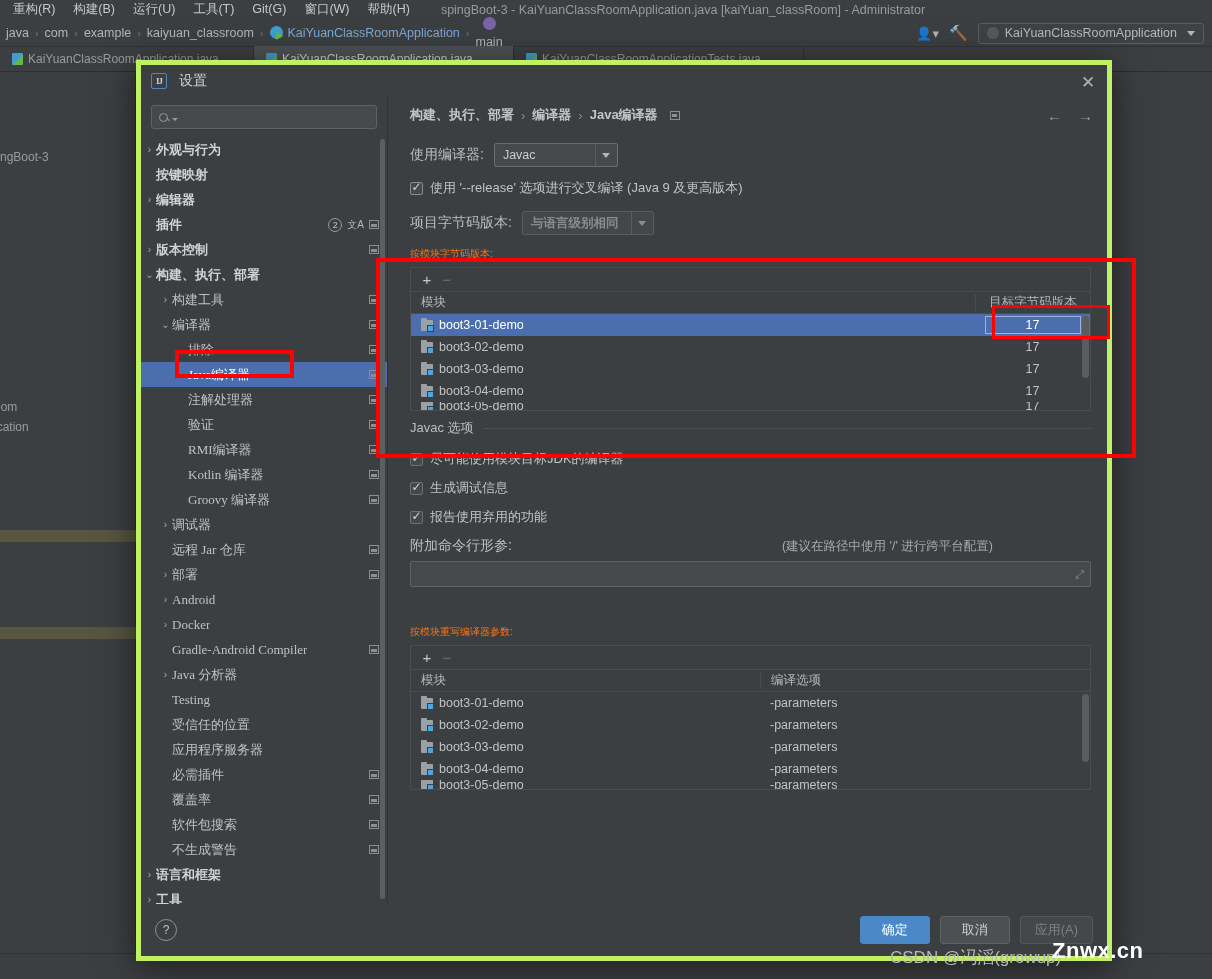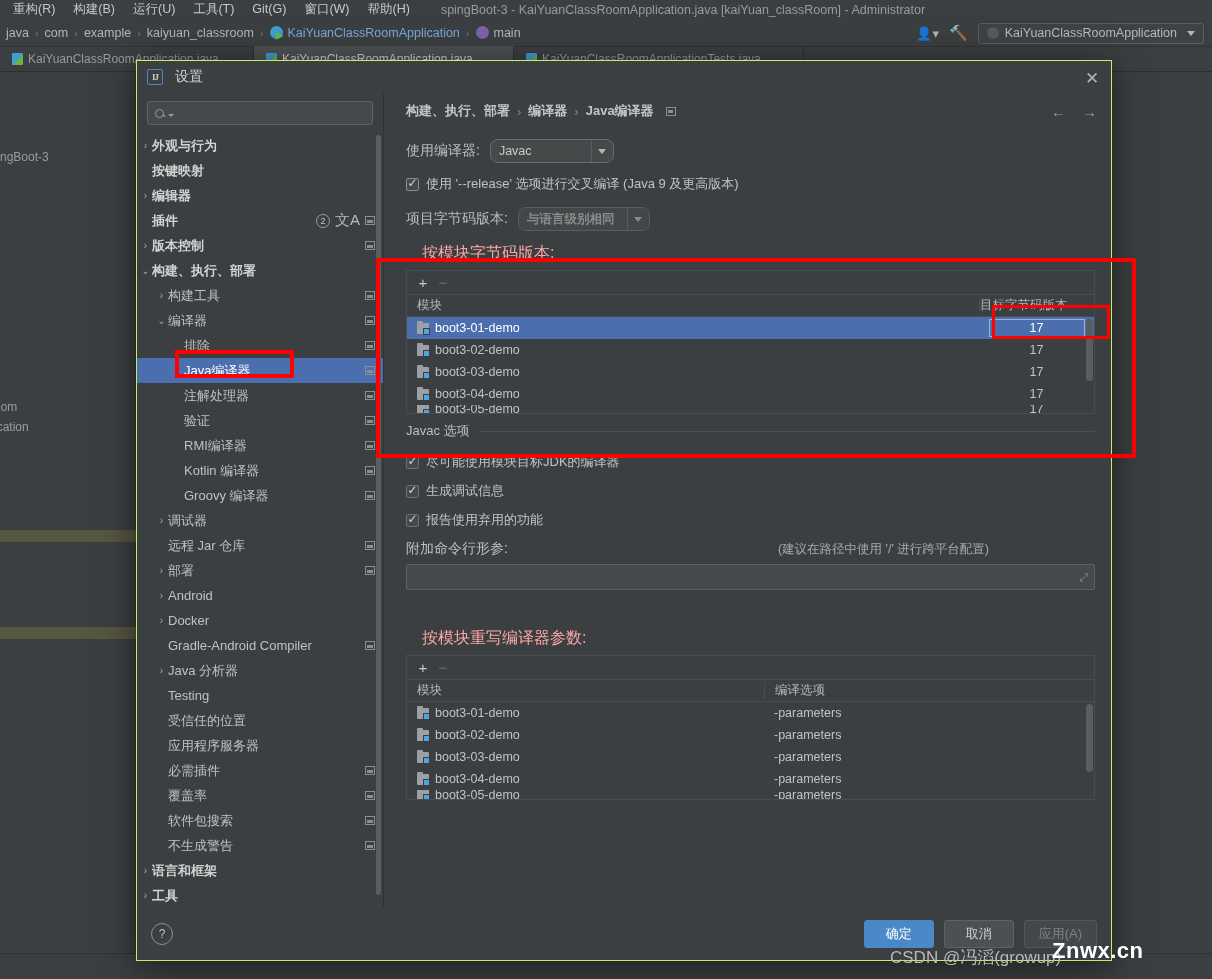--- a/index.html
+++ b/index.html
@@ -75,21 +75,21 @@
 
   .statusbar {
     position:absolute; left:0; bottom:0; width:1212px; height:26px;
     background:#3c3f41; border-top:1px solid #323232;
   }
 
   
   #settings-dialog {
     position:absolute; left:136px; top:60px; width:976px; height:901px;
     background:#3c3f41;
-    border:1px solid #bef264;
+    border:5px solid #bef264;
     box-shadow:0 6px 34px rgba(0,0,0,.55);
     display:flex; flex-direction:column;
   }
   .dlg-title {
     height:32px; display:flex; align-items:center; padding:0 10px;
     position:relative; flex:none;
   }
   .ij-logo {
     width:16px; height:16px; border:1.6px solid #4e86c7; border-radius:2px;
     color:#cfcfcf; font-size:9px; font-weight:bold; display:flex;
@@ -138,30 +138,30 @@
   }
   .tnode {
     height:25px; display:flex; align-items:center; position:relative;
     padding-right:8px; font-size:13px; color:#c0c0c0; white-space:nowrap;
   }
   .tnode.sel { background:#4b6eaf; color:#ffffff; }
   .tnode .arrow {
     width:13px; flex:none; color:#a6a6a6; font-size:10px; text-align:center;
     margin-left:2px;
   }
-  .tnode .lbl { overflow:hidden; text-overflow:ellipsis; }
+  .tnode .lbl { overflow:hidden; text-overflow:ellipsis;font-family:Liberation Serif, serif; }
   .tnode.bold .lbl { font-weight:bold; color:#d2d2d2; }
   .tnode .badge {
     margin-left:auto; display:flex; align-items:center; gap:5px;
   }
   .cnt-circle {
     width:14px;height:14px;border-radius:50%;border:1px solid #9a9a9a;
     color:#c2c2c2; font-size:9px; display:flex;align-items:center;justify-content:center;
   }
-  .lang-ico { font-size:15px; color:#b8b8b8; }
+  .lang-ico { font-size:10px; color:#b8b8b8; }
   .mini-sq {
     width:10px; height:9px; border:1.2px solid #8e8e8e; position:relative; flex:none;
   }
   .mini-sq::after{
     content:"";position:absolute;left:1.4px;right:1.4px;bottom:1.2px;height:3px;background:#8e8e8e;
   }
   .tree-scroll {
     position:absolute; right:2px; top:4px; width:5px; height:760px;
     background:#5c5f61; border-radius:3px;
   }
@@ -176,57 +176,57 @@
   .bc-row .s { color:#8a8a8a; margin:0 7px; }
   .bc-nav { position:absolute; right:14px; display:flex; gap:16px; color:#9e9e9e; font-size:15px;}
 
   .content { flex:1; padding:10px 16px 0 22px; overflow:hidden; position:relative; }
 
   .frow { display:flex; align-items:center; margin-bottom:12px; }
   .flabel { font-size:14px; color:#bdbdbd; margin-right:10px; white-space:nowrap; }
 
   .combo {
     height:24px; min-width:112px; background:#45494a; border:1px solid #6a6e70;
-    border-radius:8px; display:flex; align-items:center; padding:0 0 0 8px;
+    border-radius:2px; display:flex; align-items:center; padding:0 0 0 8px;
     font-size:12.5px; color:#cccccc; justify-content:space-between;
   }
   .combo.disabled { background:#444749; color:#8b8b8b; border-color:#5a5d5f; }
   .combo .arrowbox {
     width:22px; height:100%; display:flex; align-items:center; justify-content:center;
     border-left:1px solid #5a5d5f;
   }
   .caret-dn { width:0;height:0;border-left:4px solid transparent;border-right:4px solid transparent;border-top:5px solid #b5b5b5; }
   .combo.disabled .caret-dn { border-top-color:#8b8b8b; }
 
   .cbrow { display:flex; align-items:center; gap:7px; margin-bottom:11px; font-size:13px; color:#c2c2c2;}
   .chk {
     width:13px;height:13px;border:1px solid #8d8d8d;border-radius:2px;background:#45494a;
     flex:none; position:relative;
   }
   .chk.on::after{
     content:"✓"; position:absolute; left:0.5px; top:-3px; font-size:12px; color:#d7d7d7;
   }
   .chk.dim { border-color:#6f6f6f; }
 
-  .sublabel { font-size:16px; color:#fca5a5; margin:4px 0 6px 16px; }
+  .sublabel { font-size:10px; color:#f97316; margin:4px 0 6px 0; }
 
   
   .tbl-panel { border:1px solid #4a4d4f; background:#3c3f41; }
   .tbl-toolbar {
     height:24px; display:flex; align-items:center; gap:4px; padding:0 8px;
     border-bottom:1px solid #4a4d4f;
   }
   .tb-btn { color:#c9c9c9; font-size:15px; line-height:1; width:16px; text-align:center; }
   .tb-btn.off { color:#6e7174; }
   .tbl-head {
     height:22px; display:flex; align-items:center; font-size:12.5px; color:#b6b6b6;
     border-bottom:1px solid #4a4d4f; background:#3c3f41;
   }
   .tbl-head .c1 { flex:1; padding-left:10px; }
-  .tbl-head .c2 { width:115px; border-left:1px solid #4a4d4f; }
+  .tbl-head .c2 { width:115px; text-align:center; border-left:1px solid #4a4d4f; }
   .tbl-head .c2b { width:330px; padding-left:10px; border-left:1px solid #4a4d4f; }
   .trow {
     height:22px; display:flex; align-items:center; font-size:12.5px; color:#c2c2c2;
   }
   .trow.sel { background:#4b6eaf; color:#fff; }
   .trow .c1 { flex:1; display:flex; align-items:center; gap:6px; padding-left:10px; }
   .trow .c2 { width:115px; text-align:center; }
   .trow .c2b { width:330px; padding-left:10px; }
   .mod-ico {
     width:12px;height:11px;flex:none;position:relative;
@@ -321,21 +321,21 @@
       <span class="sep">›</span>
       <span class="ci">kaiyuan_classroom</span>
       <span class="sep">›</span>
       <span style="display:inline-flex;align-items:center;gap:5px;">
         <span style="width:13px;height:13px;border-radius:50%;background:#3f9dd0;display:inline-block;position:relative;">
           <span style="position:absolute;right:-1px;bottom:-1px;width:8px;height:8px;background:#63b847;clip-path:polygon(0 0,100% 50%,0 100%);"></span>
         </span>
         <span class="ci" style="color:#7aa6d6;">KaiYuanClassRoomApplication</span>
       </span>
       <span class="sep">›</span>
-      <span style="display:inline-flex;align-items:center;gap:5px;">
+      <span style="display:inline-flex;align-items:center;gap:5px;flex-direction:column;">
         <span style="width:13px;height:13px;border-radius:50%;background:#7b63a8;display:inline-block;"></span>
         <span class="ci">main</span>
       </span>
     </div>
     <div class="navbar-right">
       <span style="color:#b0b0b0;font-size:13px;">👤▾</span>
       <span style="color:#5b9c4f;font-size:15px;">🔨</span>
       <div class="run-config">
         <span style="width:12px;height:12px;border-radius:50%;background:#55595b;display:inline-block;"></span>
         <span>KaiYuanClassRoomApplication</span>

